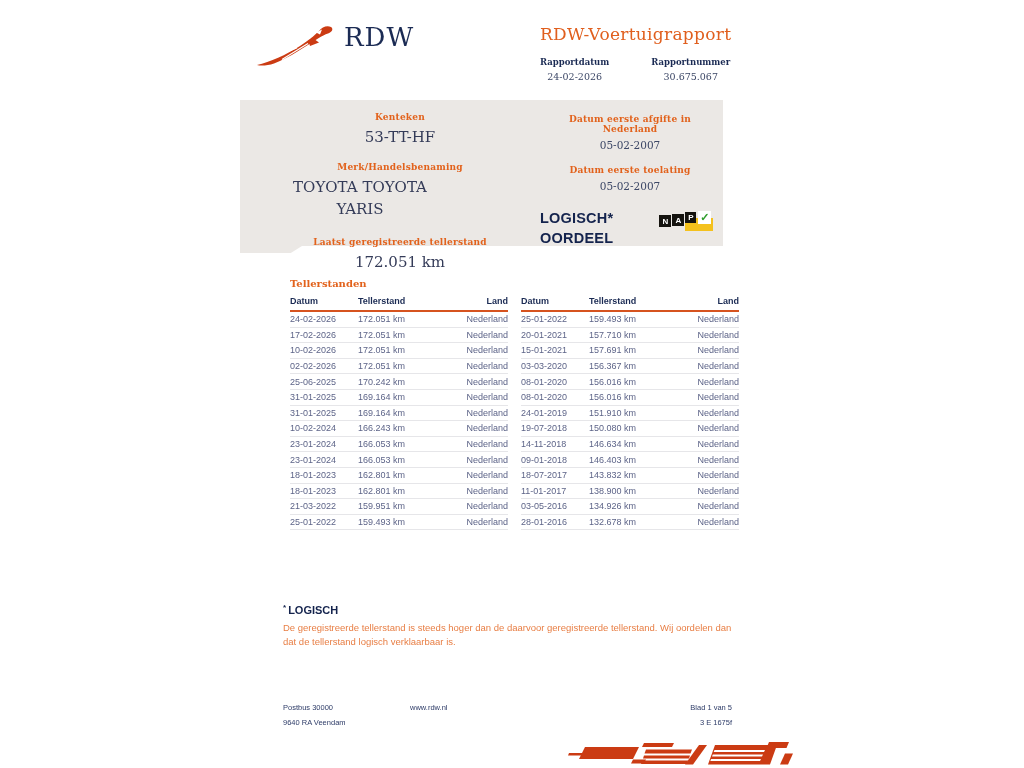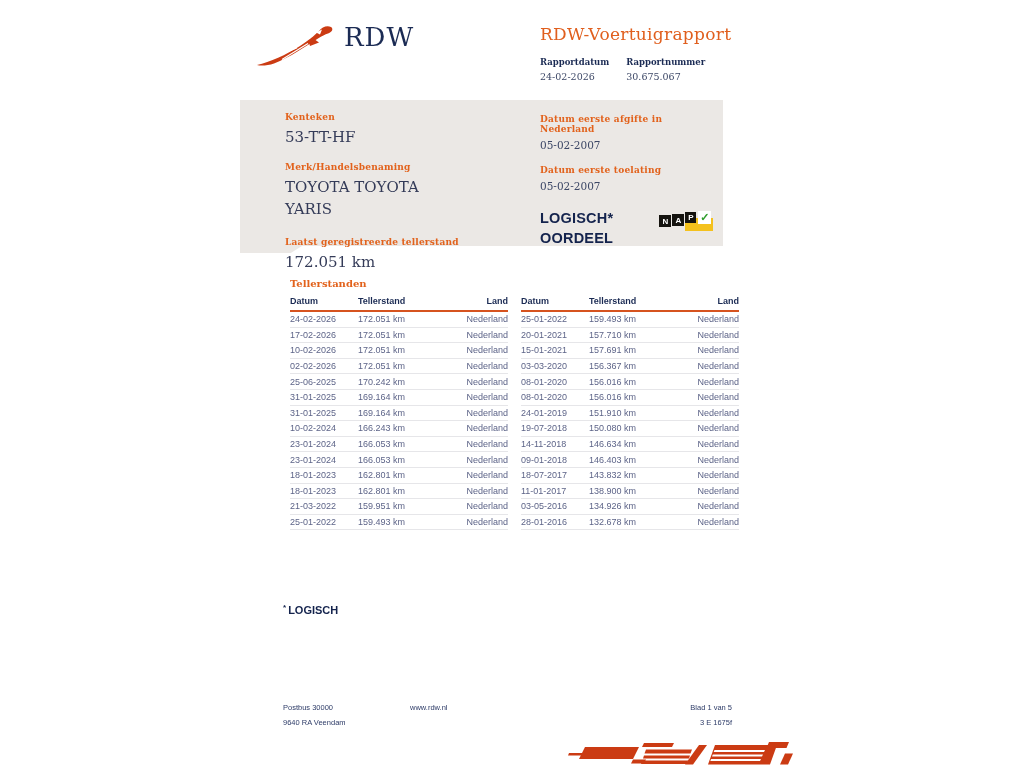--- a/index.html
+++ b/index.html
@@ -7,26 +7,26 @@
     width:1024px;height:768px;position:relative;background:#ffffff;
     font-family:"Liberation Sans",sans-serif;overflow:hidden;
   }
 
   
   .logo{position:absolute;left:256px;top:20px;display:flex;align-items:flex-start;}
   .logo svg{display:block;}
   .logo-text{font-family:"DejaVu Serif",serif;font-size:26px;color:#1b2b54;margin-left:8px;margin-top:2px;letter-spacing:1px;}
   .hdr-right{position:absolute;left:540px;top:24px;width:400px;}
   .hdr-title{font-family:"DejaVu Serif",serif;font-size:17px;color:#e05f1e;letter-spacing:.3px;}
-  .hdr-meta{display:flex;gap:17px;margin-top:13px;}
+  .hdr-meta{display:flex;gap:42px;margin-top:13px;text-align:center;}
   .meta-lbl{font-family:"DejaVu Serif",serif;font-weight:bold;font-size:8.5px;color:#1b2b54;}
   .meta-val{font-family:"DejaVu Serif",serif;font-size:9.5px;color:#3c4766;margin-top:4px;}
 
   
-  .sumbox{position:absolute;left:240px;top:100px;width:483px;height:146px;background:#ebe8e5;}
+  .sumbox{position:absolute;left:240px;top:100px;width:483px;height:146px;background:#ebe8e5;text-align:center;}
   .sumtab{position:absolute;left:240px;top:246px;width:62px;height:7px;background:#ebe8e5;
           clip-path:polygon(0 0,100% 0,82% 100%,0 100%);}
   .sb-left{position:absolute;left:45px;top:12px;width:230px;}
   .sb-right{position:absolute;left:300px;top:14px;width:180px;}
   .olabel{font-family:"DejaVu Serif",serif;font-weight:bold;font-size:9px;color:#e2621c;letter-spacing:.2px;}
   .bigval{font-family:"DejaVu Serif",serif;font-size:15px;color:#343b58;margin-top:4px;line-height:22px;}
   .smval{font-family:"DejaVu Serif",serif;font-size:10.5px;color:#3c4766;margin-top:5px;}
   .mt14{margin-top:14px;} .mt16{margin-top:17px;}
   .verdict-row{display:flex;margin-top:16px;align-items:flex-start;}
   .verdict{font-family:"Liberation Sans",sans-serif;font-weight:bold;font-size:14.5px;
@@ -285,20 +285,21 @@
             <div class="tc1">132.678 km</div>
             <div class="tc2">Nederland</div>
           </div>
         </div>
     </div>
   </div>
 </div>
 
 <div class="footnote">
   <div class="fn-title"><span class="fn-star">*</span><span>LOGISCH</span></div>
+  <div class="fn-body">De geregistreerde tellerstand is steeds hoger dan de daarvoor geregistreerde tellerstand. Wij oordelen dan dat de tellerstand logisch verklaarbaar is.</div>
 </div>
 
 <div class="pagefooter">
   <div class="pf-col1">
     <div>Postbus 30000</div>
     <div>9640 RA Veendam</div>
   </div>
   <div class="pf-col2">
     <div><a href="#" class="pf-link">www.rdw.nl</a></div>
   </div>

